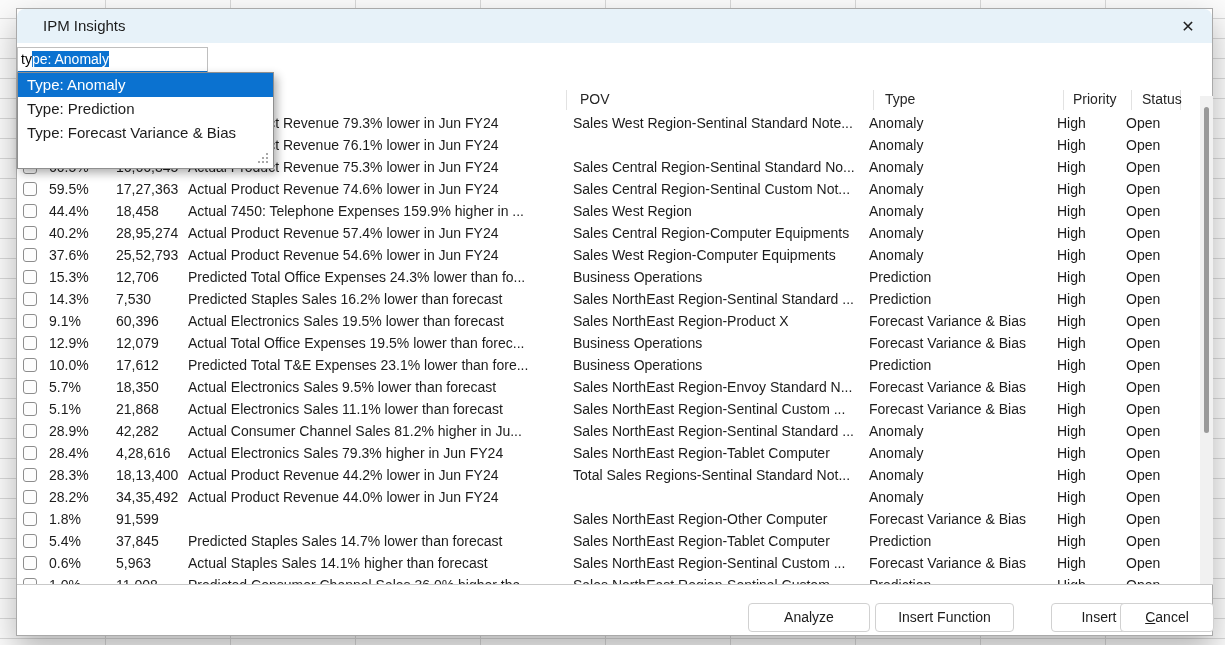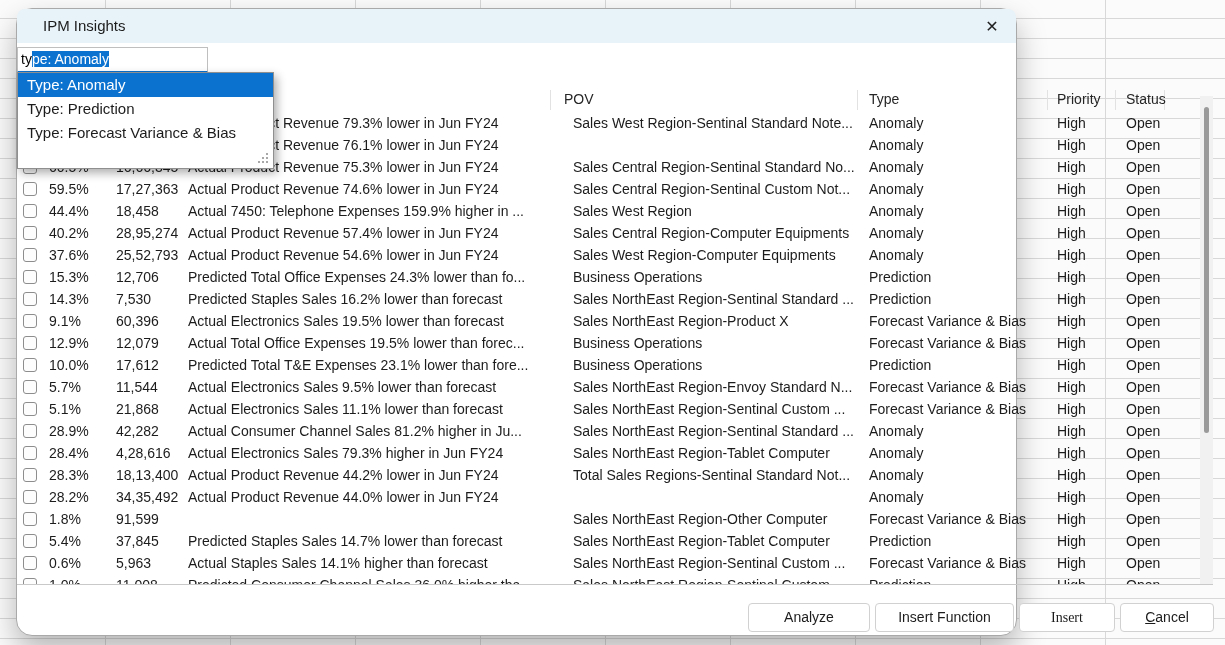--- a/index.html
+++ b/index.html
@@ -6,22 +6,22 @@
   html,body { width:1225px; height:645px; overflow:hidden;
     font-family:"Liberation Sans","DejaVu Sans",sans-serif; background:#fbfbfb; }
 
   
   .excel-bg { position:absolute; inset:0; background-color:#fbfbfb;
     background-image:
       linear-gradient(to right,#d8d8d8 1px,transparent 1px),
       linear-gradient(to bottom,#d8d8d8 1px,transparent 1px);
     background-size:125px 20px; background-position:-20px -2px; }
 
-  .dialog { position:absolute; left:16px; top:8px; width:1001px; height:628px;
-    background:#fff; border:1px solid #a9a9a9; border-radius:16px;
+  .dialog { position:absolute; left:16px; top:8px; width:1197px; height:628px;
+    background:#fff; border:1px solid #a9a9a9; border-radius:0;
     box-shadow:0 14px 30px rgba(0,0,0,.28); }
 
   .titlebar { position:absolute; left:0; top:0; width:100%; height:34px;
     background:#e7f2f9; border-radius:8px 8px 0 0; }
   .title { position:absolute; left:26px; top:0; line-height:34px; font-size:15px; color:#1c1c1c; }
   .close-btn { position:absolute; right:12px; top:6px; width:24px; height:24px;
     text-align:center; line-height:24px; font-size:16px; color:#222; cursor:pointer; }
 
   
   .filter-input { position:absolute; left:0; top:38px; width:191px; height:26px;
@@ -35,21 +35,21 @@
     box-shadow:3px 4px 9px rgba(0,0,0,.32); z-index:6; }
   .dd-item { height:24px; line-height:24px; padding-left:9px; font-size:15px;
     color:#1c1c1c; white-space:nowrap; cursor:default; }
   .dd-item.selected { background:#0b72d0; color:#fff; }
   .grip { position:absolute; right:5px; bottom:5px; width:12px; height:12px; }
   .grip::before { content:""; position:absolute; right:0; bottom:0; width:2px; height:2px;
     background:#a8a8a8;
     box-shadow:-4px 0 0 #a8a8a8,-8px 0 0 #a8a8a8,0 -4px 0 #a8a8a8,-4px -4px 0 #a8a8a8,0 -8px 0 #a8a8a8; }
 
   
-  .thead { position:absolute; left:0; top:78px; width:1180px; height:25px;
+  .thead { position:absolute; left:16px; top:78px; width:1180px; height:25px;
     font-size:14px; color:#262626;padding-left:22px; }
   .th { position:absolute; top:0; line-height:25px; white-space:nowrap; }
   .hsep { position:absolute; top:3px; height:20px; width:1px; background:#e2e2e2; }
 
   .tbody { position:absolute; left:0; top:103px; width:1180px; height:472px; overflow:hidden; }
   .row { position:relative; height:22px; font-size:14px; color:#1c1c1c; }
   .cell { position:absolute; top:0; line-height:22px; white-space:nowrap; overflow:hidden; }
   .c-check { position:absolute; left:6px; top:4px; width:14px; height:14px;
     border:1px solid #8d8d8d; border-radius:3px; background:#fdfdfd; }
   .c-pct    { left:32px;  width:64px; }
@@ -66,21 +66,21 @@
   .sb-track { position:absolute; left:1183px; top:87px; width:13px; height:488px; background:#f1f1f1; }
   .sb-thumb { position:absolute; left:4px; top:11px; width:5px; height:326px;
     background:#9a9a9a; border-radius:3px; }
 
   
   .btn { position:absolute; top:594px; height:29px; background:#fff;
     border:1px solid #d1d1d1; border-radius:4px; font-size:14px; color:#1c1c1c;
     text-align:center; line-height:27px; cursor:pointer; }
   .btn-analyze { left:731px;  width:122px; }
   .btn-insfn   { left:858px;  width:139px; }
-  .btn-insert  { left:1002px; width:96px;font-family:Liberation Serif, serif; }
+  .btn-insert  { left:1034px; width:96px; }
   .btn-cancel  { left:1103px; width:94px; }
   .accel { text-decoration:underline; }
 </style>
 </head>
 <body>
 
 <div class="excel-bg"></div>
 
 <div class="dialog">
 
@@ -231,21 +231,21 @@
     <span class="cell c-desc">Predicted Total T&amp;E Expenses 23.1% lower than fore...</span>
     <span class="cell c-pov">Business Operations</span>
     <span class="cell c-type">Prediction</span>
     <span class="cell c-pri">High</span>
     <span class="cell c-status">Open</span>
   </div>
 
   <div class="row">
     <span class="c-check"></span>
     <span class="cell c-pct">5.7%</span>
-    <span class="cell c-val">11,544</span>
+    <span class="cell c-val">18,350</span>
     <span class="cell c-desc">Actual Electronics Sales 9.5% lower than forecast</span>
     <span class="cell c-pov">Sales NorthEast Region-Envoy Standard N...</span>
     <span class="cell c-type">Forecast Variance &amp; Bias</span>
     <span class="cell c-pri">High</span>
     <span class="cell c-status">Open</span>
   </div>
 
   <div class="row">
     <span class="c-check"></span>
     <span class="cell c-pct">5.1%</span>

